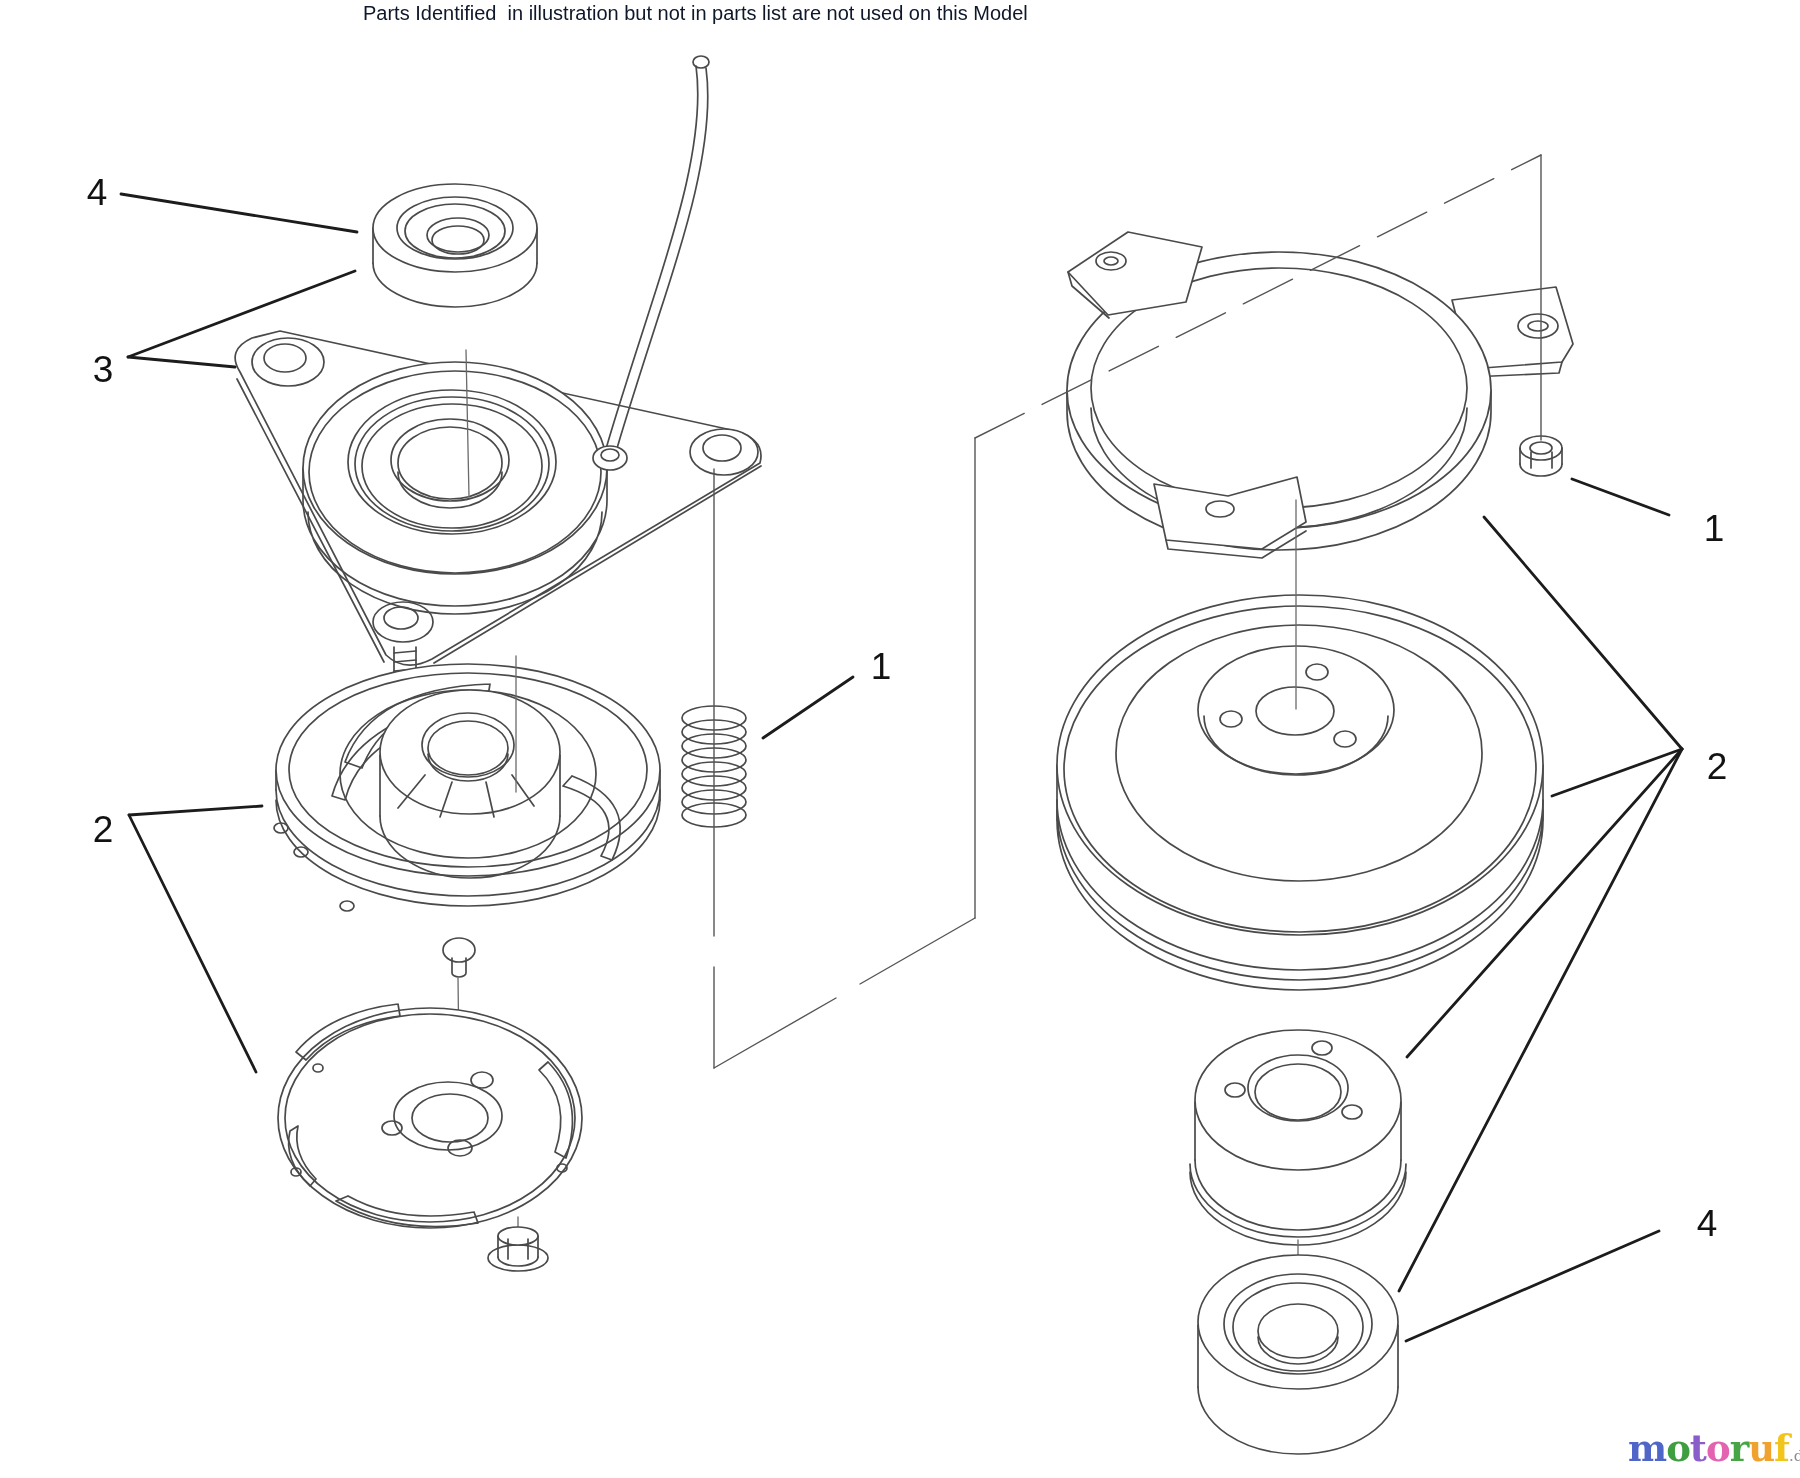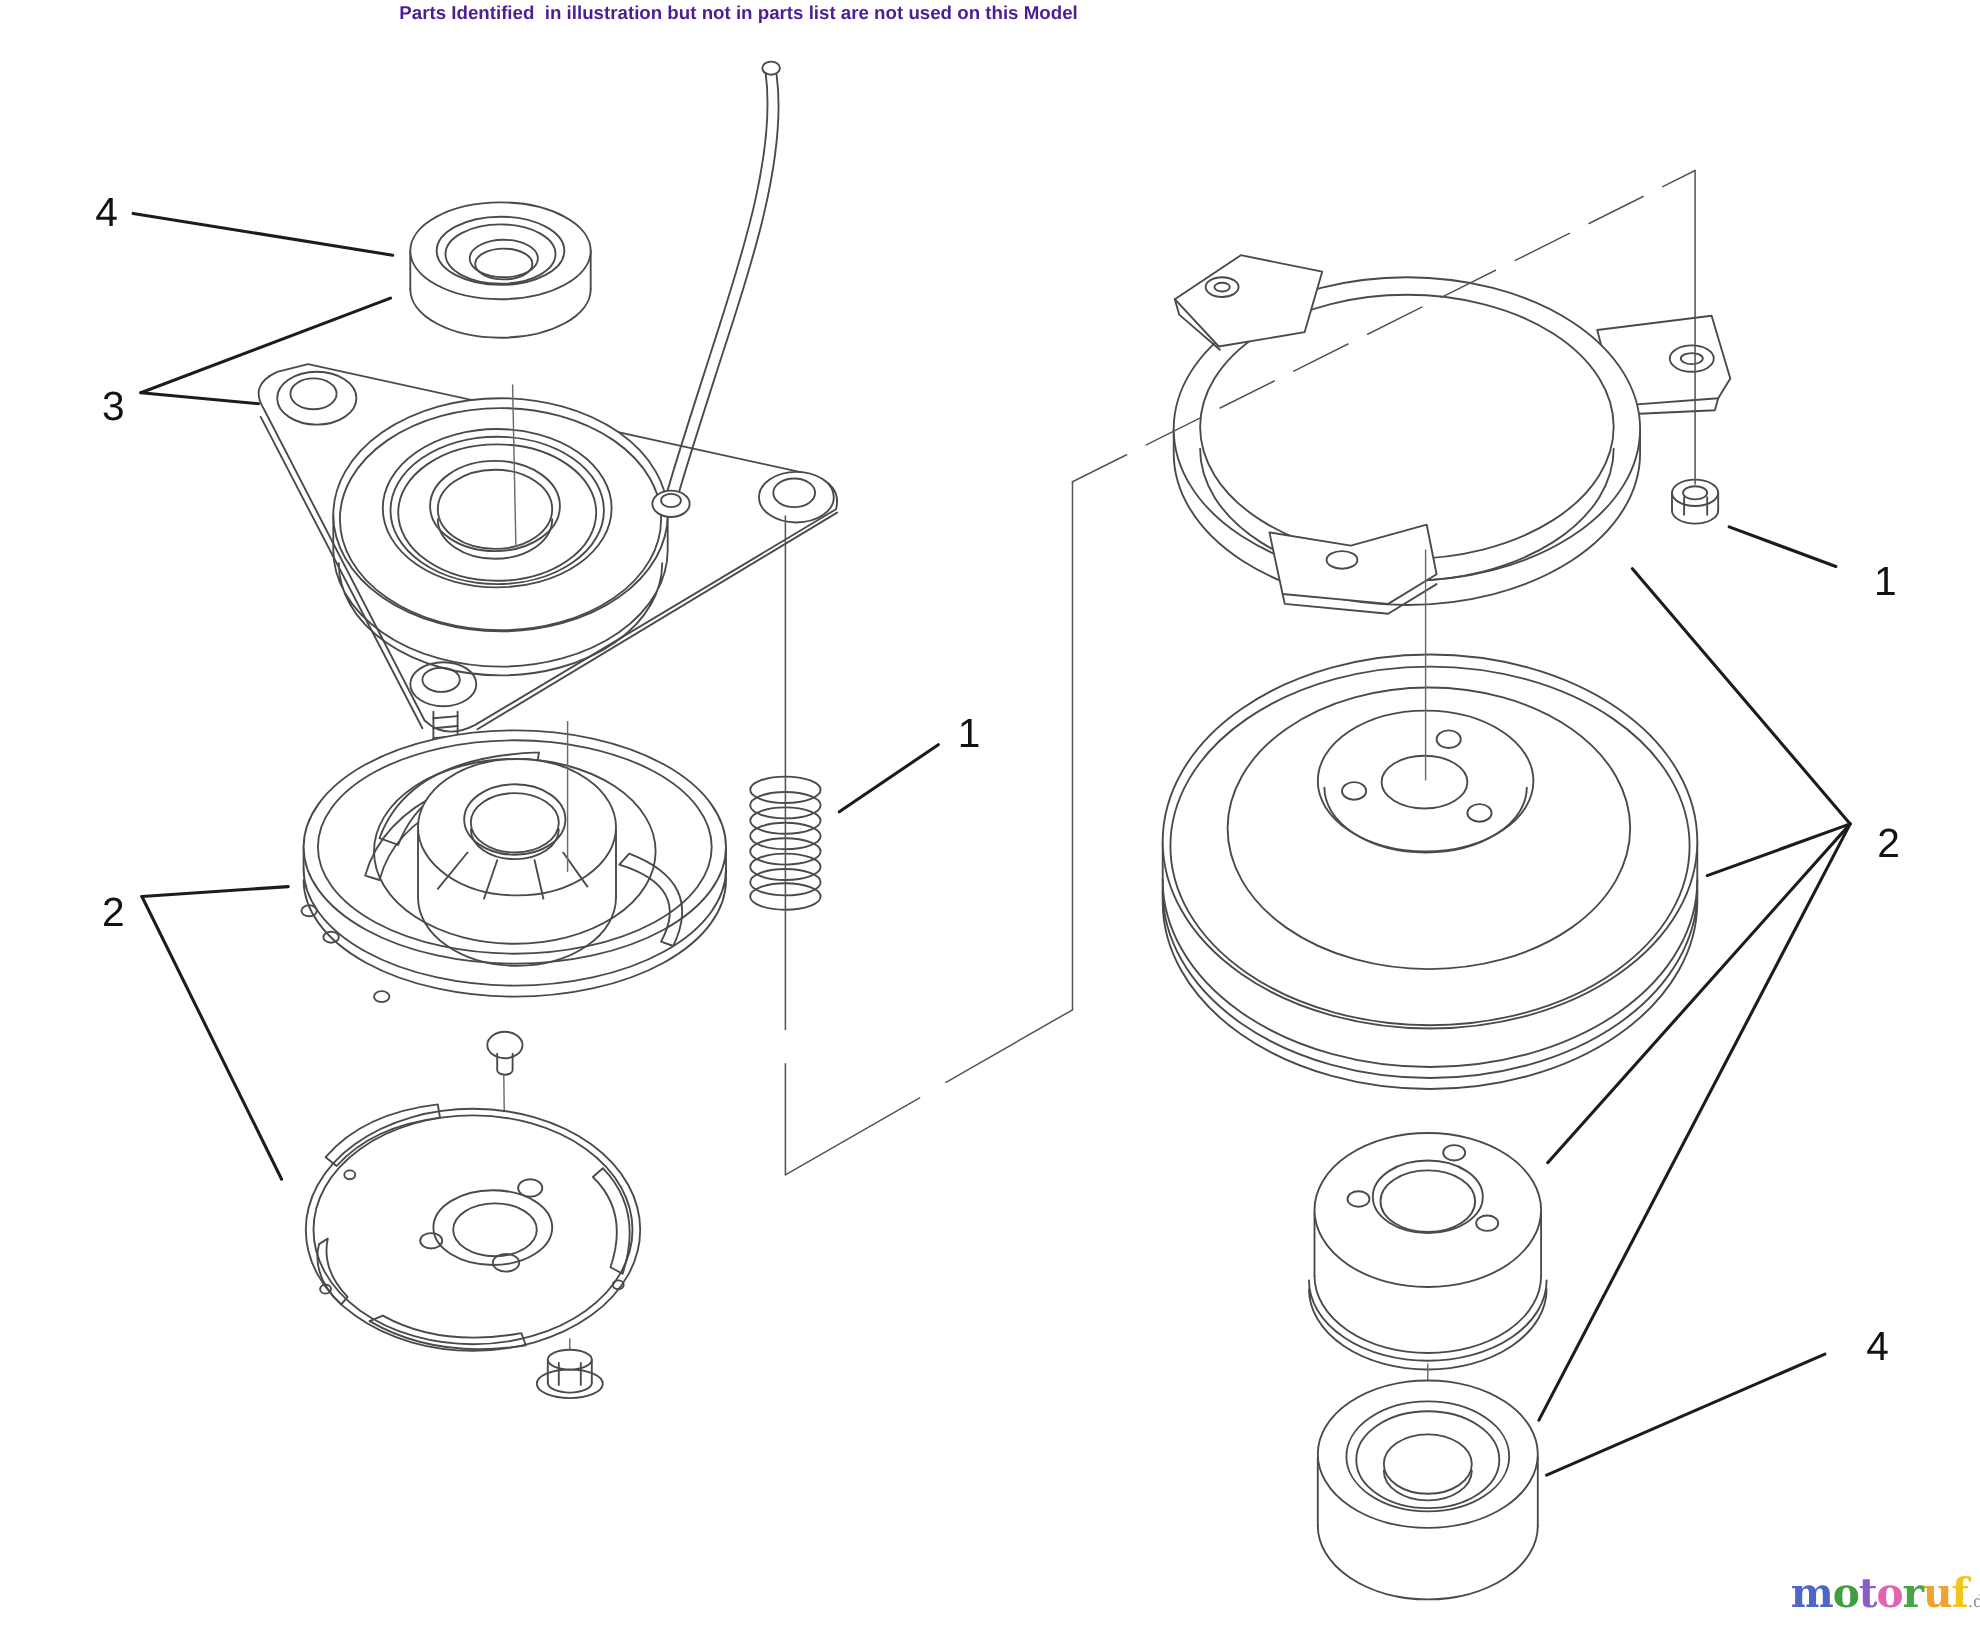--- a/index.html
+++ b/index.html
@@ -1,17 +1,17 @@
 <!DOCTYPE html>
 <html><head>
 <meta charset="utf-8">
 <style>
   html,body{margin:0;padding:0;background:#ffffff;width:1800px;height:1478px;overflow:hidden;}
   .stage{position:relative;width:1800px;height:1478px;background:#fff;font-family:"Liberation Sans",sans-serif;}
-  .title{position:absolute;left:363px;top:2px;font-size:17px;color:#4c1d95;white-space:pre;font-weight:bold;}
+  .title{position:absolute;left:363px;top:2px;font-size:20px;color:#0f172a;white-space:pre;}
   svg{position:absolute;left:0;top:0;}
   svg *{fill:none;stroke:#4a4a4a;stroke-width:1.7;stroke-linecap:round;stroke-linejoin:round;}
   svg .fw{fill:#ffffff;}
   svg .thin{stroke:#6a6a6a;stroke-width:1.3;}
   svg .constr{stroke:#555;stroke-width:1.4;}
   svg .lead{stroke:#1c1c1c;stroke-width:2.8;}
   svg text{stroke:none;fill:#121212;font-family:"Liberation Sans",sans-serif;font-size:37px;}
   .logo{position:absolute;left:1628px;top:1426px;font-family:"DejaVu Serif",serif;font-weight:bold;font-size:37px;letter-spacing:-1px;}
   .logo .suffix{font-size:15px;font-weight:normal;letter-spacing:0;}
 </style>

